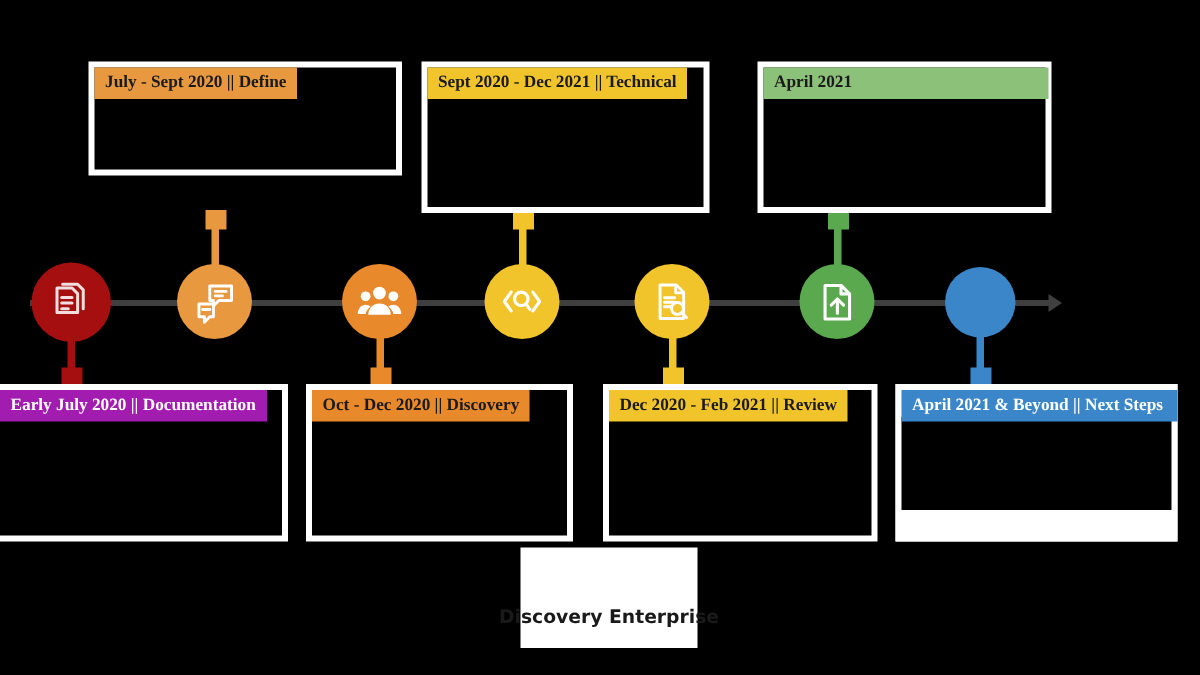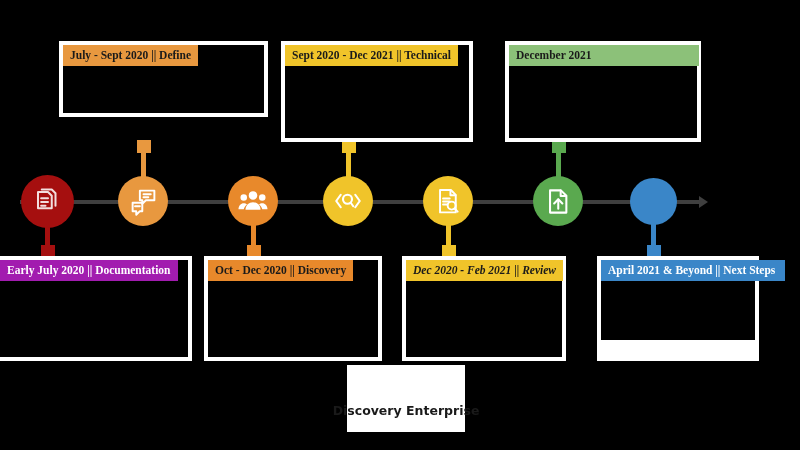--- a/index.html
+++ b/index.html
@@ -202,40 +202,40 @@
     <div class="card-head" style="background:#e8983f;">July - Sept 2020 || Define</div>
     <div class="card-body"></div>
   </div>
 
   <div class="card" style="left:281px; top:41px; width:192px; height:101px;">
     <div class="card-head" style="background:#f0c42a;">Sept 2020 - Dec 2021 || Technical</div>
     <div class="card-body"></div>
   </div>
 
   <div class="card" style="left:505px; top:41px; width:196px; height:101px;">
-    <div class="card-head" style="background:#8cc179; width:176px;">December 2021</div>
+    <div class="card-head" style="background:#8cc179; width:176px;">April 2021</div>
     <div class="card-body"></div>
   </div>
 
   <div class="card" style="left:-4px; top:256px; width:196px; height:105px;">
     <div class="card-head light" style="background:#a21caf;">Early July 2020 || Documentation</div>
     <div class="card-body"></div>
   </div>
 
   <div class="card" style="left:204px; top:256px; width:178px; height:105px;">
     <div class="card-head" style="background:#e8892b;">Oct - Dec 2020 || Discovery</div>
     <div class="card-body"></div>
   </div>
 
-  <div class="card" style="left:402px; top:256px; width:164px; height:105px;font-style:italic;">
+  <div class="card" style="left:402px; top:256px; width:183px; height:105px;">
     <div class="card-head" style="background:#f0c42a;">Dec 2020 - Feb 2021 || Review</div>
     <div class="card-body"></div>
   </div>
 
-  <div class="card" style="left:597px; top:256px; width:162px; height:105px; background:#ffffff;">
+  <div class="card" style="left:597px; top:256px; width:188px; height:105px; background:#ffffff;">
     <div class="card-head light wrap" style="background:#3a86c8; width:170px;">April 2021 &amp; Beyond || Next Steps</div>
     <div class="card-body" style="background:#000000; height:54px; margin-top:-3px;"></div>
   </div>
 
   <div class="caption-panel" style="left:347px; top:365px; width:118px; height:67px;">
     <span class="caption-text">Discovery Enterprise</span>
   </div>
 
 </div>
 

